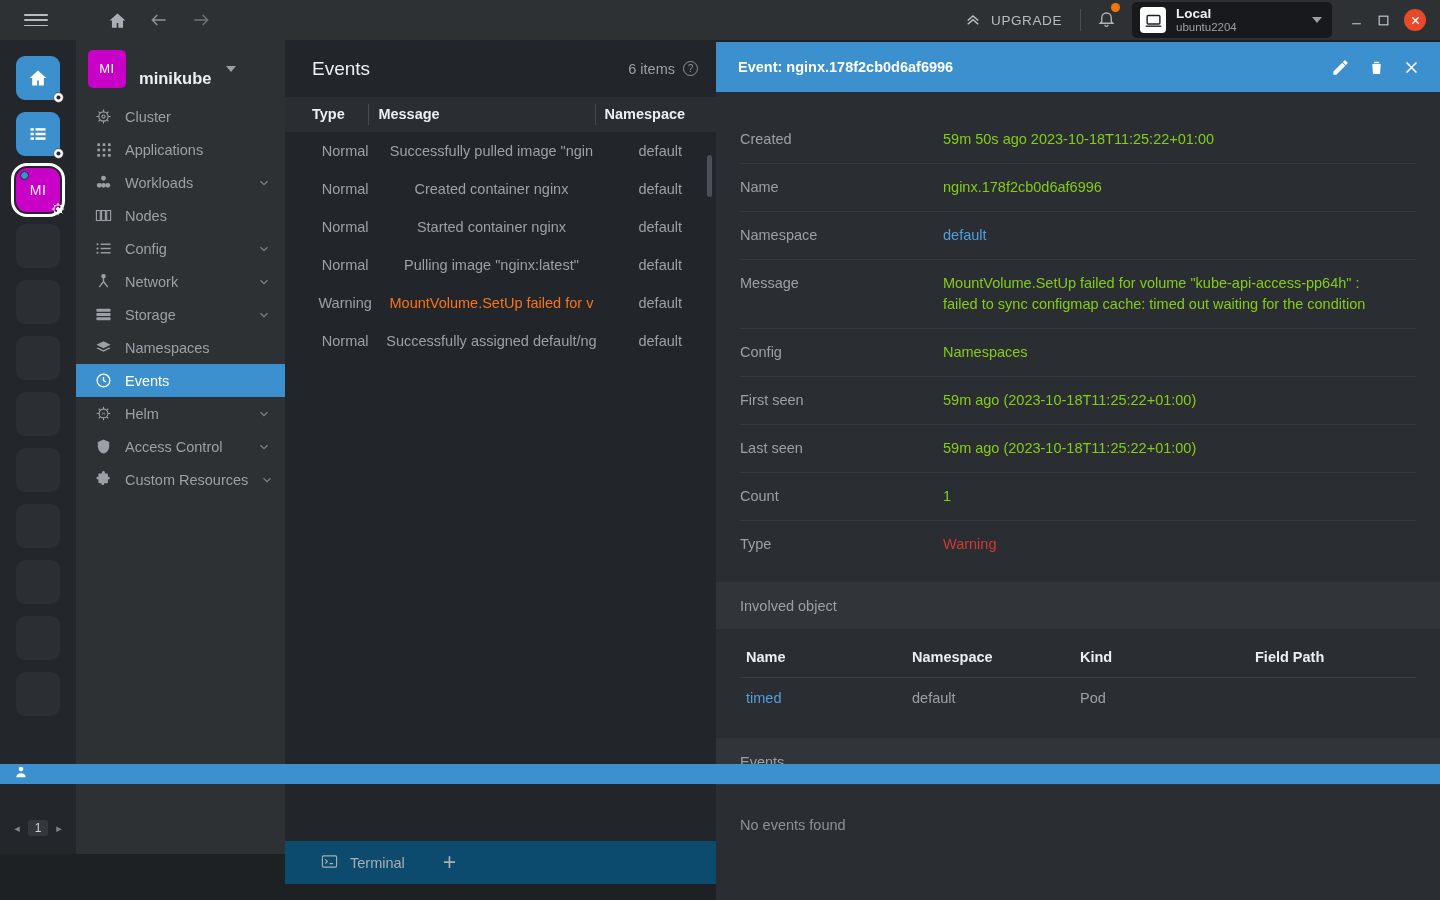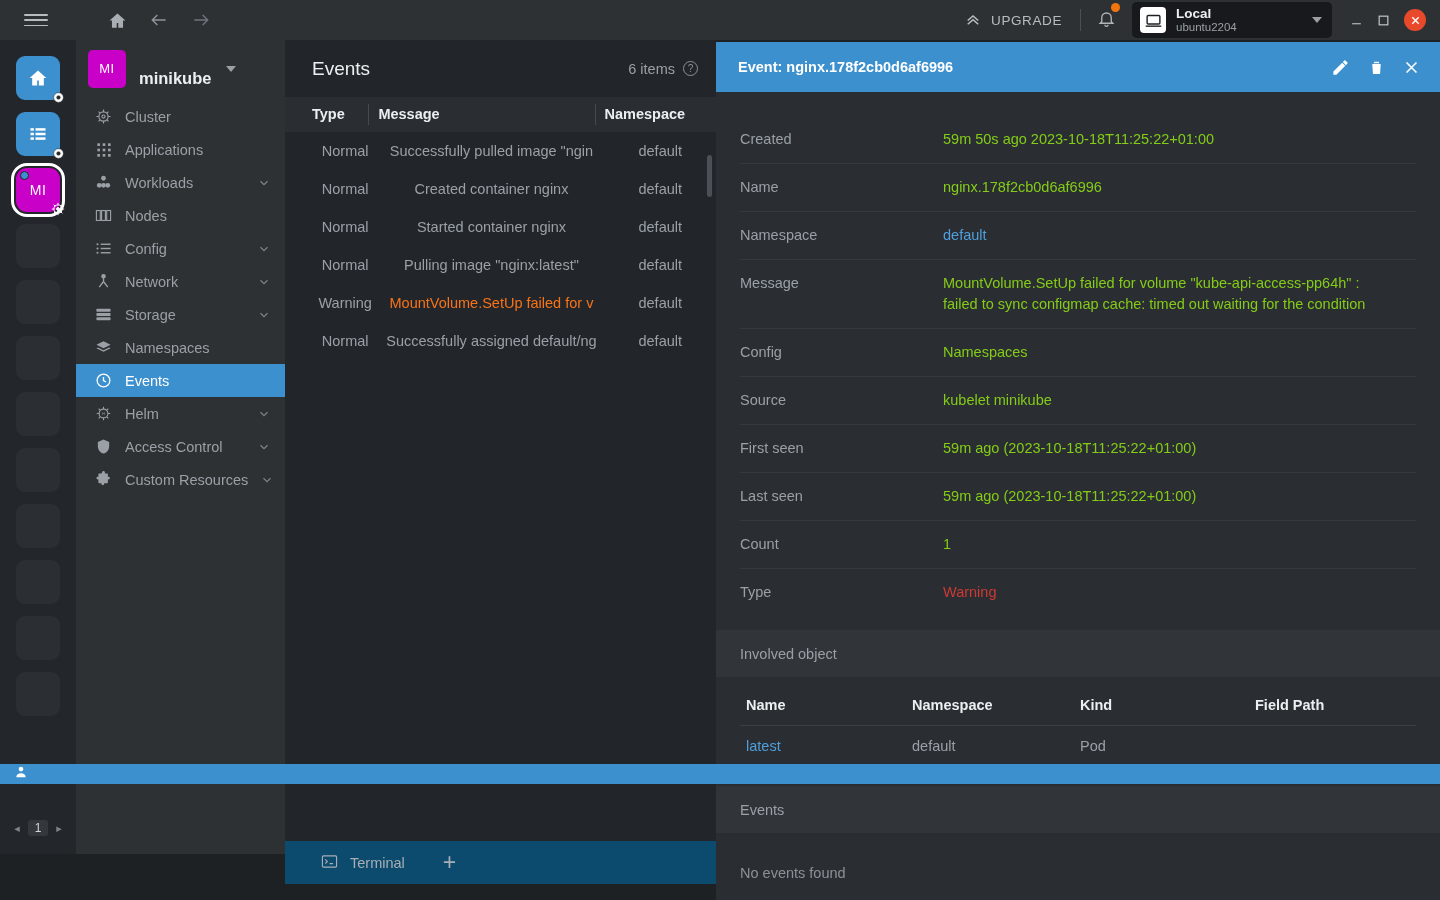--- a/index.html
+++ b/index.html
@@ -585,24 +585,20 @@
         </div>
         <div class="kv">
           <span class="kv-k">Message</span>
           <span class="kv-v">MountVolume.SetUp failed for volume "kube-api-access-pp64h" : failed to sync configmap cache: timed out waiting for the condition</span>
         </div>
         <div class="kv">
           <span class="kv-k">Config</span>
           <span class="kv-v">Namespaces</span>
         </div>
         <div class="kv">
-          <span class="kv-k">Source</span>
-          <span class="kv-v">kubelet minikube</span>
-        </div>
-        <div class="kv">
           <span class="kv-k">First seen</span>
           <span class="kv-v">59m ago (2023-10-18T11:25:22+01:00)</span>
         </div>
         <div class="kv">
           <span class="kv-k">Last seen</span>
           <span class="kv-v">59m ago (2023-10-18T11:25:22+01:00)</span>
         </div>
         <div class="kv">
           <span class="kv-k">Count</span>
           <span class="kv-v">1</span>
@@ -622,21 +618,21 @@
           <thead>
             <tr>
               <th class="io-c1">Name</th>
               <th class="io-c2">Namespace</th>
               <th class="io-c3">Kind</th>
               <th>Field Path</th>
             </tr>
           </thead>
           <tbody>
             <tr>
-              <td class="io-c1 link">latest</td>
+              <td class="io-c1 link">timed</td>
               <td class="io-c2">default</td>
               <td class="io-c3">Pod</td>
               <td></td>
             </tr>
           </tbody>
         </table>
       </div>
 
       <div class="sec-head">
         <span>Events</span>

